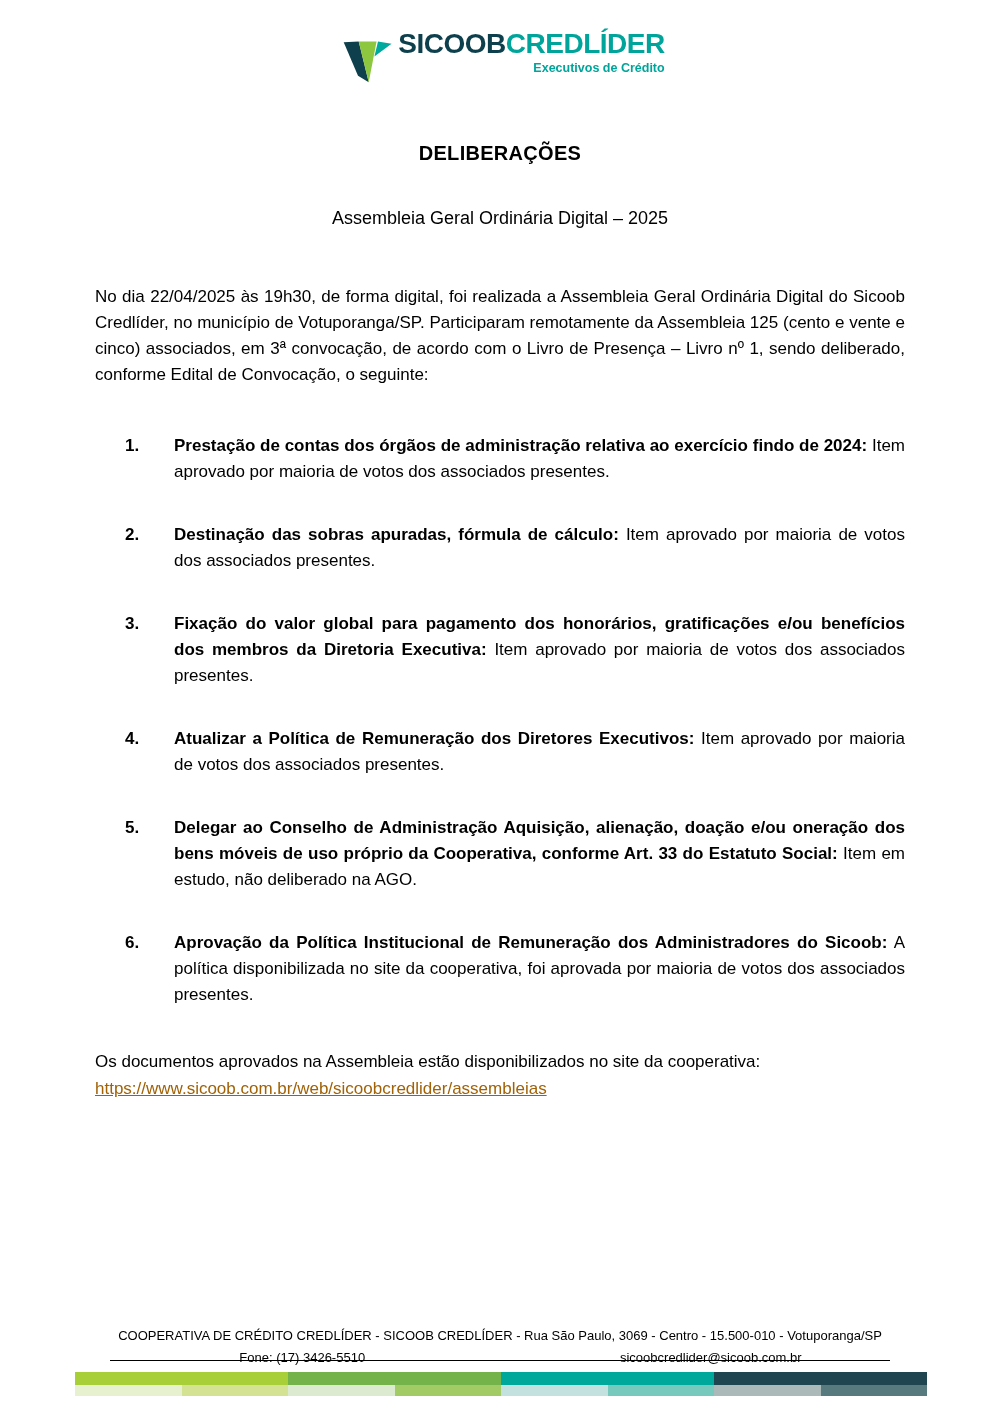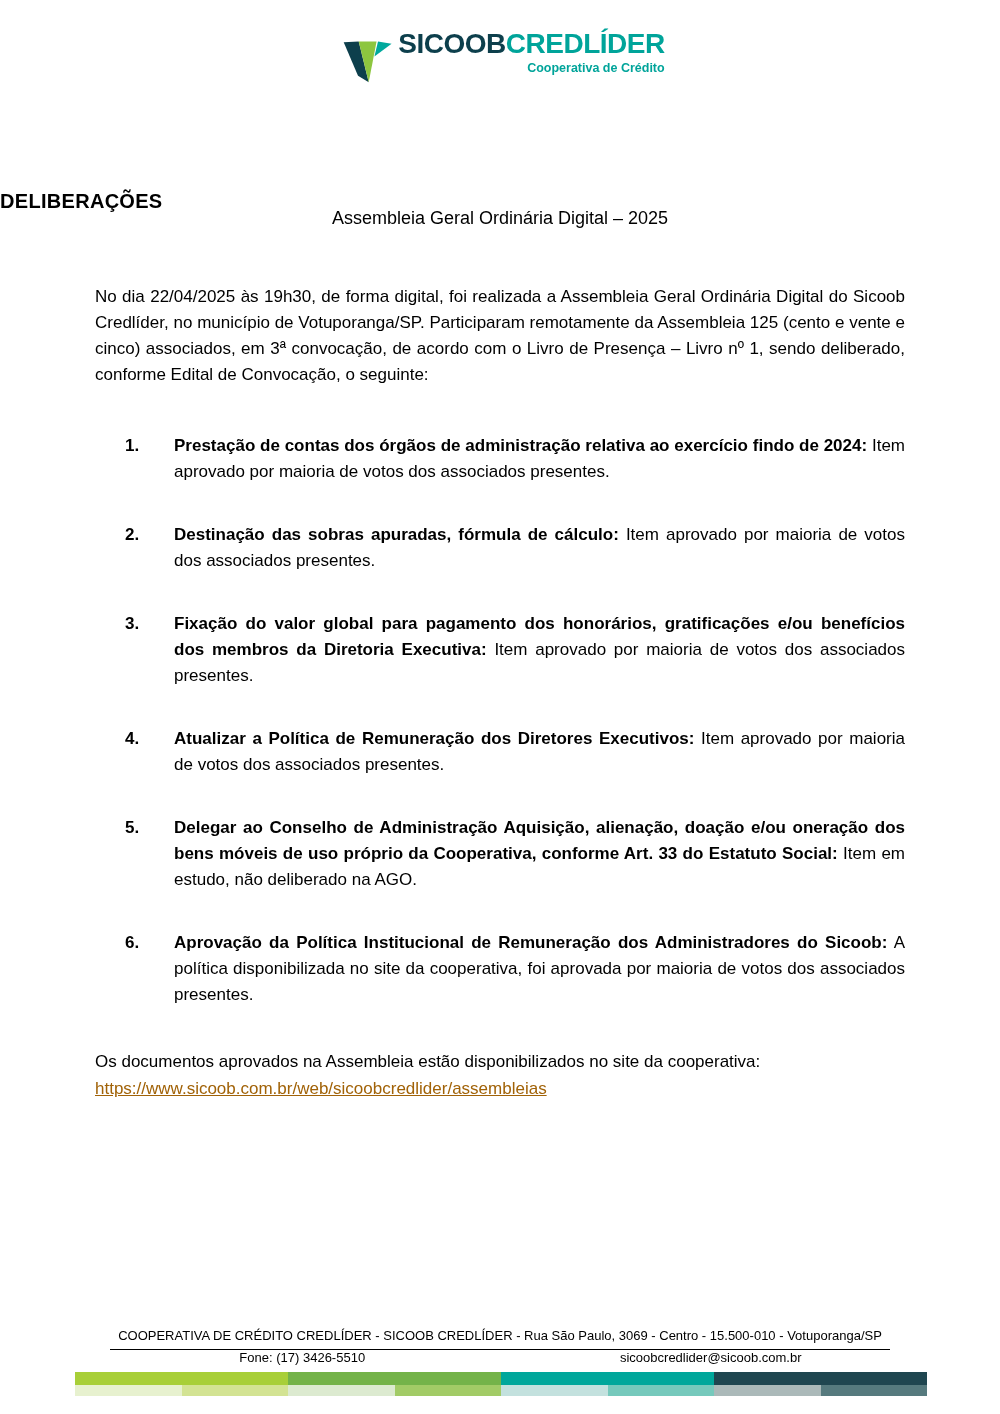--- a/index.html
+++ b/index.html
@@ -16,38 +16,38 @@
   
   .logo-row { position:absolute; top:30px; left:8px; right:0; display:flex; justify-content:center; align-items:flex-start; gap:5px; }
   .logo-icon { width:50px; height:54px; margin-top:6px; }
   .logo-text { display:flex; flex-direction:column; }
   .logo-main { font-size:28px; font-weight:bold; letter-spacing:-0.5px; line-height:1; white-space:nowrap; }
   .logo-sicoob { color:#0d3f4c; }
   .logo-credlider { color:#00a49a; }
   .logo-tagline { text-align:right; font-size:12.5px; font-weight:bold; color:#00a49a; margin-top:3px; }
 
   
-  .doc-title { position:absolute; top:142px; left:0; width:100%; font-size:20px; font-weight:bold; letter-spacing:0.3px;margin-top:48px; }
+  .doc-title { position:absolute; top:142px; left:0; width:100%; text-align:center; font-size:20px; font-weight:bold; letter-spacing:0.3px; }
   .doc-subtitle { position:absolute; top:208px; left:0; width:100%; text-align:center; font-size:18px; font-weight:normal; }
 
   
   .intro { position:absolute; top:284px; left:95px; width:810px; font-size:17px; line-height:26px; text-align:justify; text-align-last:left; }
 
   .items { position:absolute; top:433px; left:125px; width:780px; }
   .item { display:flex; margin-bottom:37px; font-size:17px; line-height:26px; }
   .item-num { width:33px; flex:none; font-weight:bold; }
   .item-body { flex:1; text-align:justify; text-align-last:left;margin-left:16px; }
   .b { font-weight:bold; }
 
   .closing { position:absolute; top:1048px; left:95px; width:810px; font-size:17px; line-height:27px; text-align:justify; text-align-last:left; }
   .closing a { color:#a16207; text-decoration:underline; word-break:break-all; }
 
   
   .footer-line1 { position:absolute; top:1328px; left:0; width:100%; text-align:center; font-size:13px; }
-  .footer-line1 span { display:inline-block; border-bottom:1px solid #000; padding:0 8px 6px 8px; }
+  .footer-line1 span { display:inline-block; border-bottom:1px solid #000; padding:0 8px 17px 8px; }
   .footer-line2 { position:absolute; top:1350px; left:98px; right:85px; display:flex; font-size:13px; }
   .footer-line2 .half { flex:1; text-align:center; }
 
   .color-bar { position:absolute; top:1372px; left:75px; width:852px; }
   .bar-row-top { display:flex; height:13px; }
   .bar-row-bottom { display:flex; height:11px; }
   .bar-row-top div, .bar-row-bottom div { flex:1; }
 </style>
 </head>
 <body>
@@ -57,21 +57,21 @@
   <div class="logo-row">
     <svg class="logo-icon" viewBox="0 0 70 60">
       <polygon points="1,1 22,0 36,57 21,48" fill="#0d3f4c"></polygon>
       <polygon points="22,0 47,0 36,57" fill="#8dc63f"></polygon>
       <polygon points="49,0 68,3 44,21" fill="#00a99d"></polygon>
     </svg>
     <div class="logo-text">
       <div class="logo-main">
         <span class="logo-sicoob">SICOOB</span><span class="logo-credlider">CREDLÍDER</span>
       </div>
-      <div class="logo-tagline">Cooperativa de Crédito</div>
+      <div class="logo-tagline">Executivos de Crédito</div>
     </div>
   </div>
 
   <div class="doc-title">DELIBERAÇÕES</div>
   <div class="doc-subtitle">Assembleia Geral Ordinária Digital – 2025</div>
 
   <p class="intro">No dia 22/04/2025 às 19h30, de forma digital, foi realizada a Assembleia Geral Ordinária Digital do Sicoob Credlíder, no município de Votuporanga/SP. Participaram remotamente da Assembleia 125 (cento e vente e cinco) associados, em 3ª convocação, de acordo com o Livro de Presença – Livro nº 1, sendo deliberado, conforme Edital de Convocação, o seguinte:</p>
 
   <div class="items">
     <div class="item">

